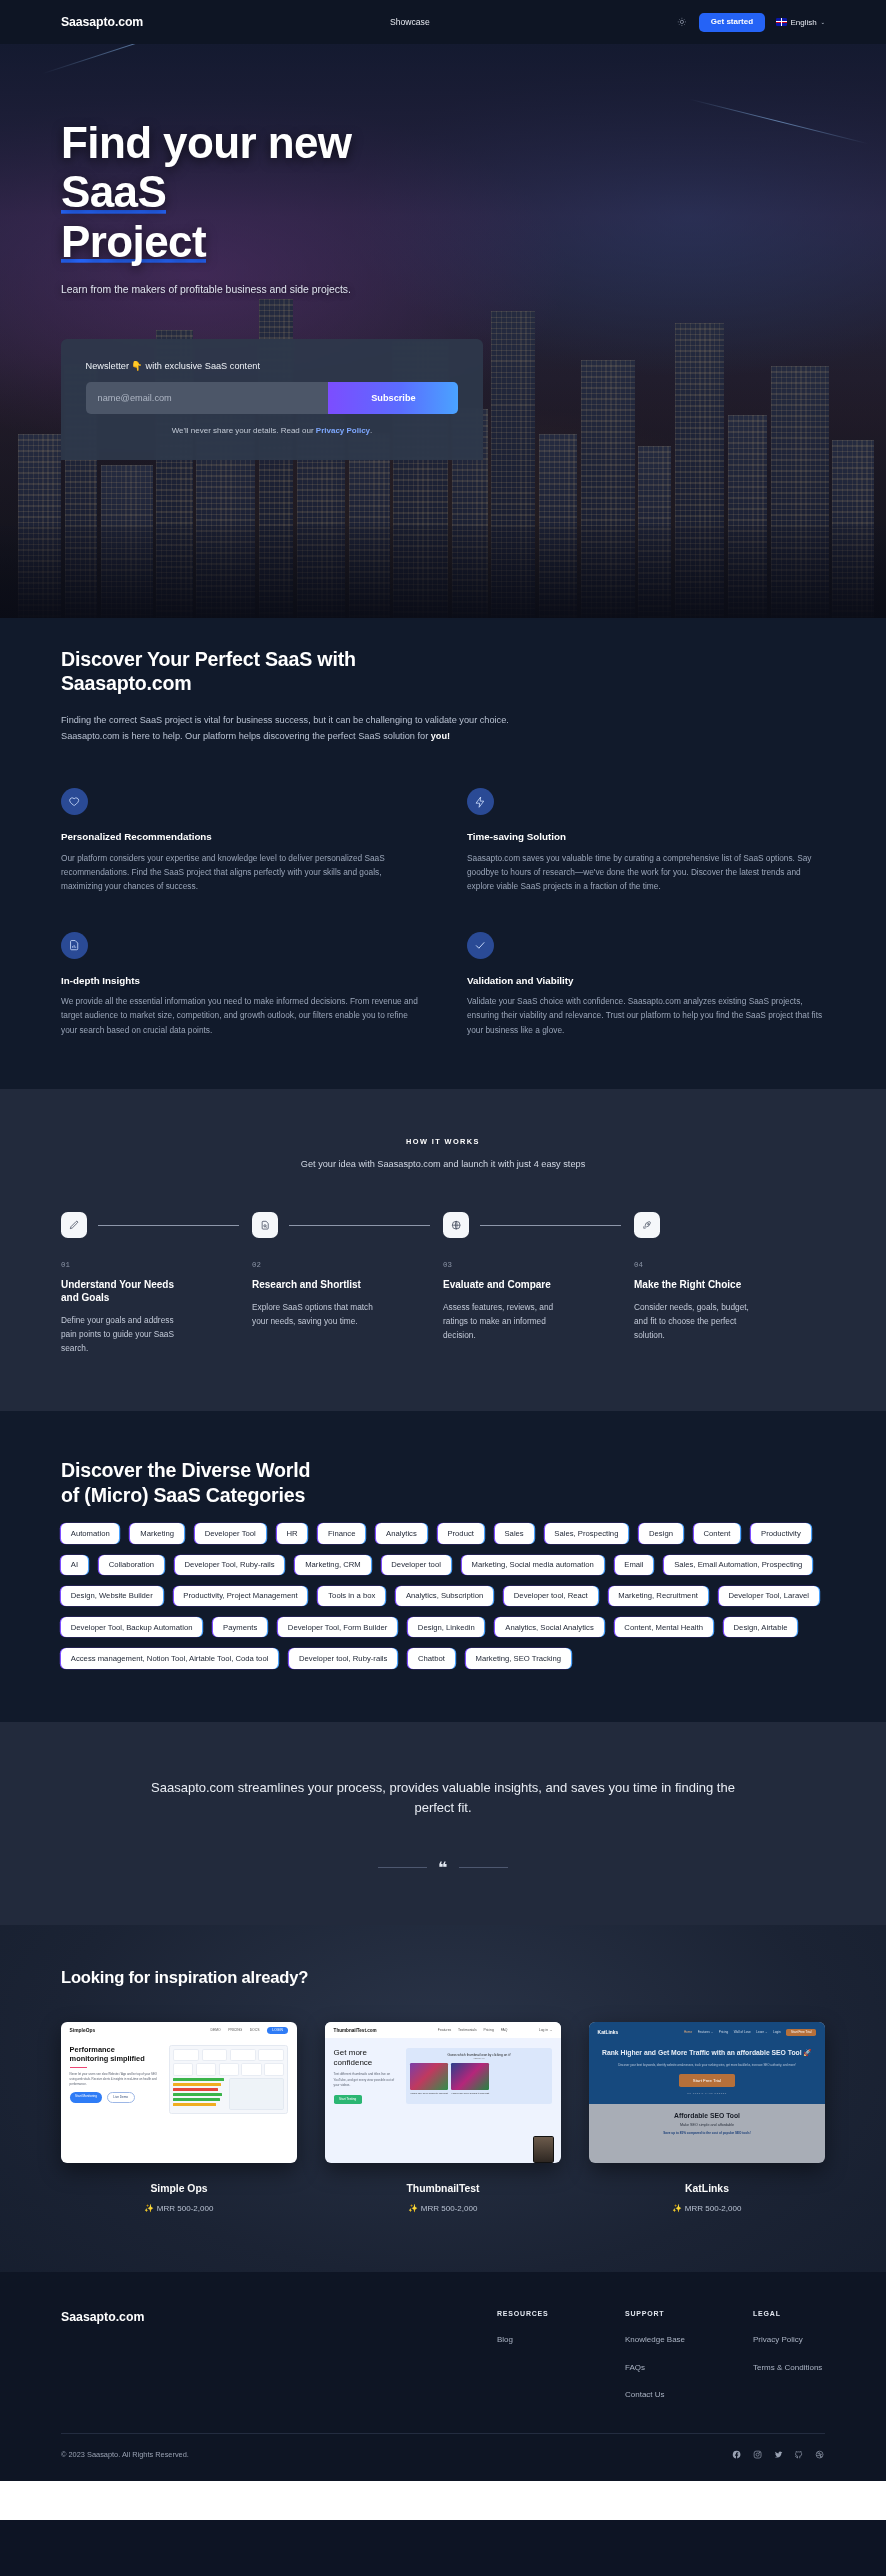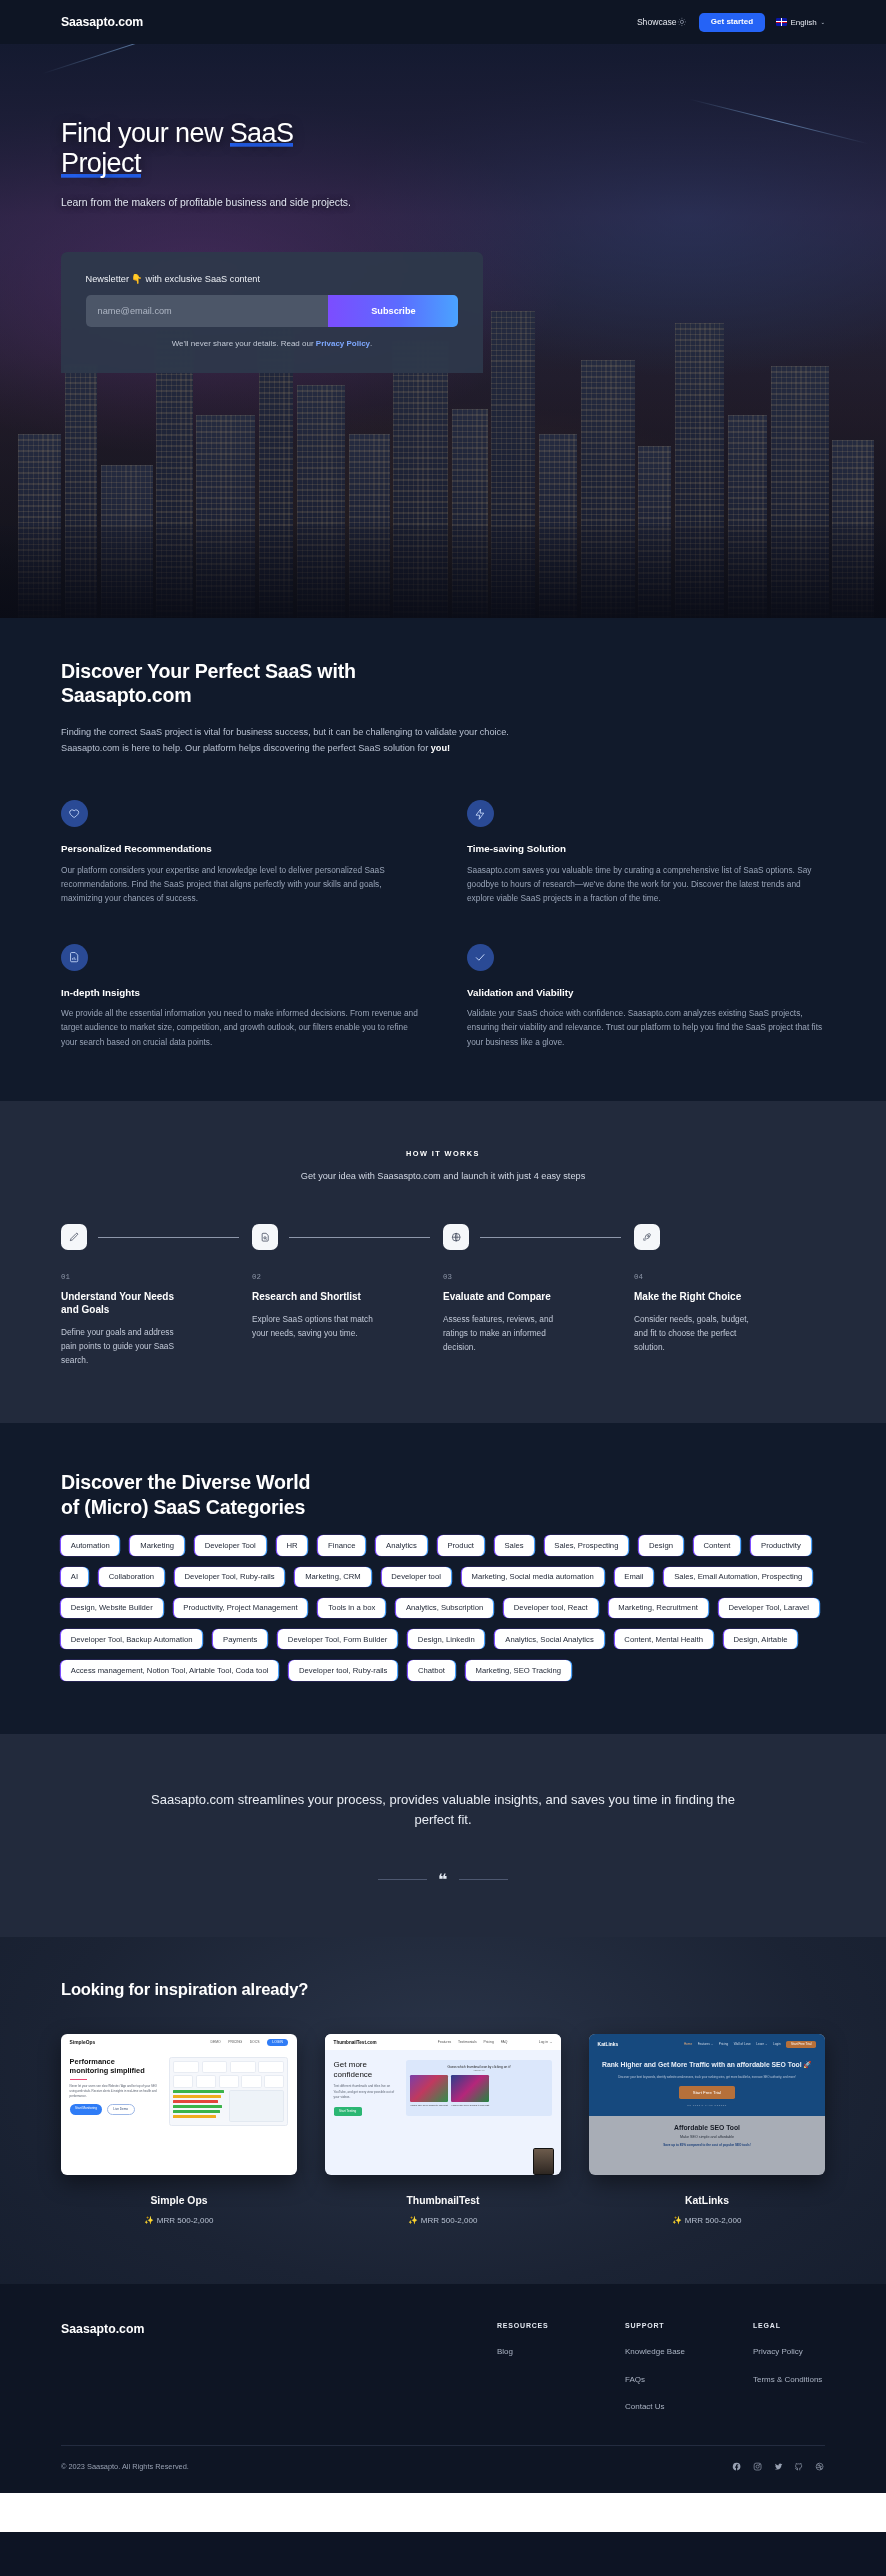--- a/index.html
+++ b/index.html
@@ -12,21 +12,21 @@
     -webkit-font-smoothing:antialiased;
   }
   .wrap{width:886px;position:relative;overflow:hidden;}
 
   
   .navbar{
     height:44px;background:#0e1524;display:flex;align-items:center;
     padding:0 61px;position:relative;z-index:30;
   }
   .nav-logo{font-size:12.3px;font-weight:700;letter-spacing:-0.1px;color:#fff;}
-  .nav-center{flex:1;display:flex;justify-content:flex-end;}
+  .nav-center{flex:1;display:flex;justify-content:center;}
   .nav-link{font-size:8.6px;color:#e6e9f0;text-decoration:none;}
   .nav-right{display:flex;align-items:center;gap:11px;}
   .theme-toggle{width:11px;height:11px;display:flex;align-items:center;justify-content:center;color:#8d96a8;}
   .btn-primary{
     background:#2563f6;color:#fff;font-size:8px;font-weight:600;
     padding:5.5px 12.3px;border-radius:4.9px;border:none;cursor:pointer;line-height:1;
   }
   .lang{display:flex;align-items:center;gap:3.7px;font-size:8px;color:#e6e9f0;cursor:pointer;}
   .flag{width:10.4px;height:7.4px;border-radius:1.2px;position:relative;overflow:hidden;
         background:#0a17a7;display:inline-block;flex:none;}
@@ -55,21 +55,21 @@
       repeating-linear-gradient(180deg, rgba(255,214,140,.13) 0 1.2px, transparent 1.2px 5.5px),
       repeating-linear-gradient(90deg, rgba(255,214,140,.10) 0 1.2px, transparent 1.2px 4.9px);
     opacity:.85;
   }
   .water{position:absolute;left:0;right:0;bottom:0;height:92px;
     background:linear-gradient(180deg, rgba(18,20,34,.2), rgba(10,12,22,.95));}
   .streak{position:absolute;height:0.6px;background:linear-gradient(90deg,transparent,rgba(150,200,255,.55),transparent);}
 
   .hero-inner{position:relative;z-index:5;padding:74px 0 0 61px;}
   .hero-h1{
-    font-size:27px;line-height:1.12;font-weight:400;max-width:344px;
+    font-size:44px;line-height:1.12;font-weight:700;max-width:344px;
     letter-spacing:-0.6px;text-shadow:0 2.5px 11px rgba(0,0,0,.6);
   }
   .ul-blue{
     background-image:linear-gradient(#2563f6,#2563f6);
     background-repeat:no-repeat;background-size:100% 3.7px;background-position:0 92%;
     padding-bottom:1.2px;
   }
   .hero-sub{margin-top:18.4px;font-size:10.4px;color:#dfe4ee;max-width:344px;text-shadow:0 1.2px 6.1px rgba(0,0,0,.7);}
 
   .newsletter{
@@ -84,21 +84,21 @@
   }
   .nl-input::placeholder{color:#aeb6c4;}
   .nl-btn{
     width:130px;border:none;cursor:pointer;color:#fff;font-size:9.2px;font-weight:700;
     background:linear-gradient(90deg,#7c4dff 0%,#5b6cff 55%,#4aa3ff 100%);
   }
   .nl-note{margin-top:12.3px;text-align:center;font-size:8px;color:#c3cad6;}
   .nl-note a{color:#7ea8ff;font-weight:700;text-decoration:none;}
 
   
-  .sec-discover{background:#111a2b;padding:41px 61px 52px;}
+  .sec-discover{background:#111a2b;padding:29px 61px 52px;}
   .h2{font-size:19.6px;font-weight:800;line-height:1.25;letter-spacing:-0.2px;}
   .lead{margin-top:16px;font-size:9.2px;line-height:1.75;color:#b9c2d2;max-width:485px;}
   .lead b{color:#fff;}
   .feat-grid{margin-top:44px;display:grid;grid-template-columns:1fr 1fr;column-gap:48px;row-gap:38px;}
   .feat-ico{
     width:27px;height:27px;border-radius:50%;background:#2a4a95;
     display:flex;align-items:center;justify-content:center;
   }
   .feat-title{margin-top:16px;font-size:9.8px;font-weight:700;}
   .feat-body{margin-top:8.6px;font-size:8.3px;line-height:1.72;color:#9aa5b8;max-width:387px;}

